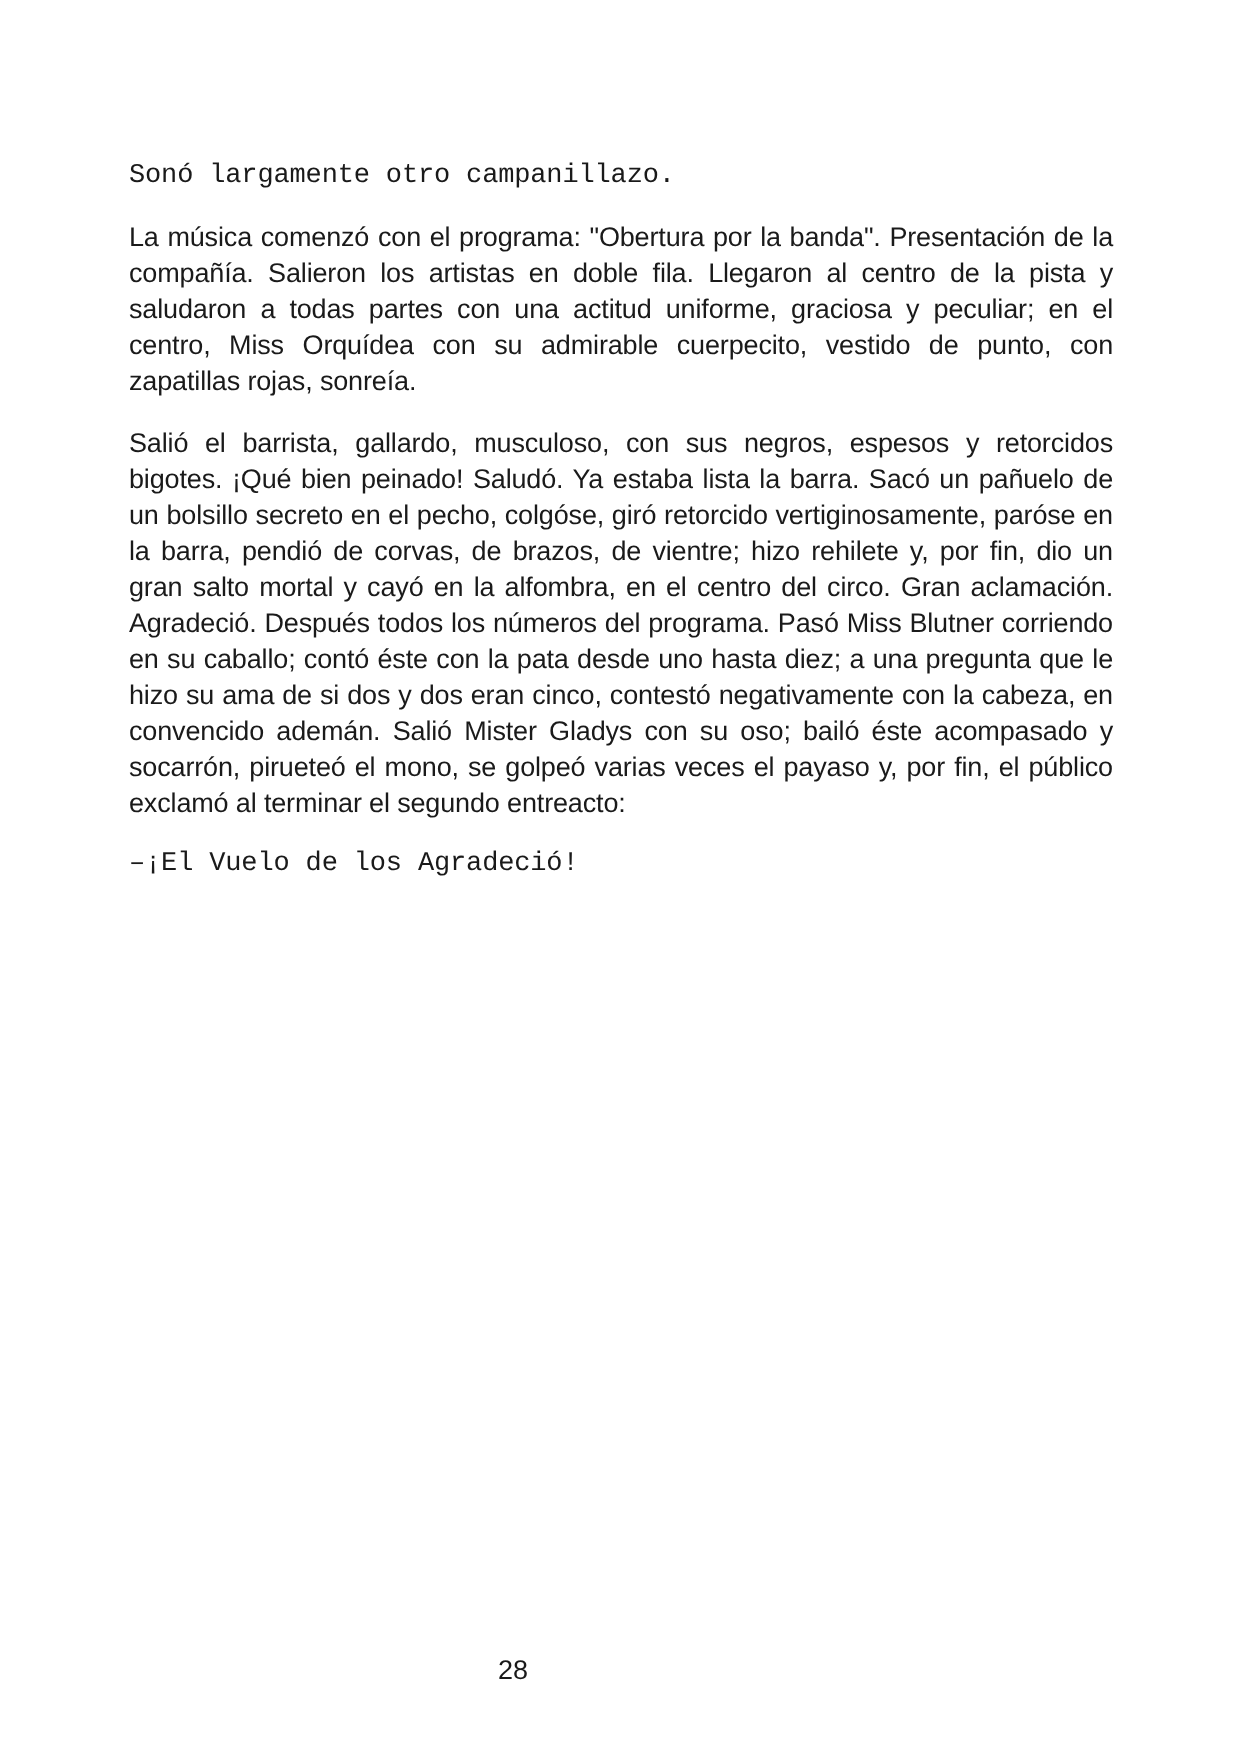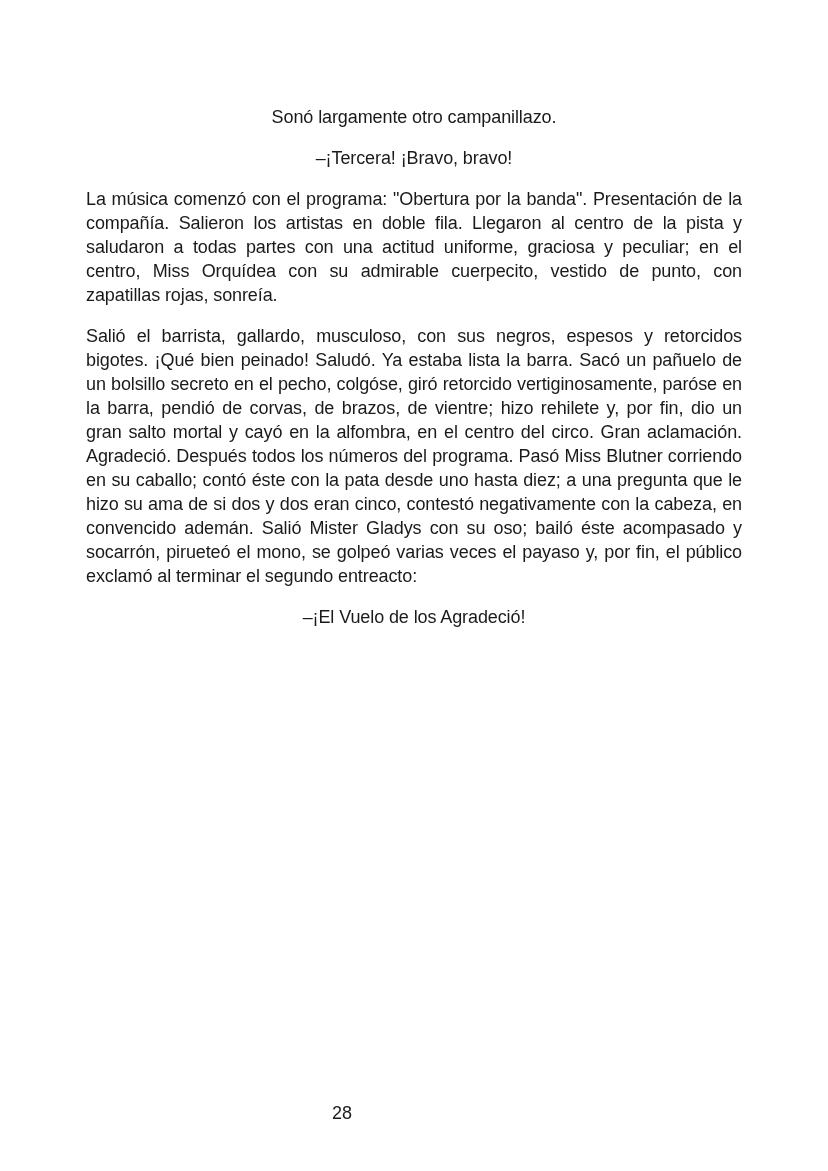--- a/index.html
+++ b/index.html
@@ -22,37 +22,37 @@
       width: 656px;
     }
     .para {
       margin: 0 0 17px 0;
       font-size: 18px;
       line-height: 24px;
       text-align: justify;
       letter-spacing: -0.1px;
     }
     .para.short {
-      text-align: center;
+      text-align: left;
+      font-family: Liberation Mono, monospace;
     }
     .page-number {
       position: absolute;
       left: 0;
       width: 684px;
       top: 1101px;
       text-align: center;
       font-size: 18px;
       line-height: 24px;
       color: #1a1a1a;
     }
   </style>
 </head>
 <body>
 
 <div class="page">
   <p class="para short">Sonó largamente otro campanillazo.</p>
-  <p class="para short">–¡Tercera! ¡Bravo, bravo!</p>
   <p class="para">La música comenzó con el programa: "Obertura por la banda". Presentación de la compañía. Salieron los artistas en doble fila. Llegaron al centro de la pista y saludaron a todas partes con una actitud uniforme, graciosa y peculiar; en el centro, Miss Orquídea con su admirable cuerpecito, vestido de punto, con zapatillas rojas, sonreía.</p>
   <p class="para">Salió el barrista, gallardo, musculoso, con sus negros, espesos y retorcidos bigotes. ¡Qué bien peinado! Saludó. Ya estaba lista la barra. Sacó un pañuelo de un bolsillo secreto en el pecho, colgóse, giró retorcido vertiginosamente, paróse en la barra, pendió de corvas, de brazos, de vientre; hizo rehilete y, por fin, dio un gran salto mortal y cayó en la alfombra, en el centro del circo. Gran aclamación. Agradeció. Después todos los números del programa. Pasó Miss Blutner corriendo en su caballo; contó éste con la pata desde uno hasta diez; a una pregunta que le hizo su ama de si dos y dos eran cinco, contestó negativamente con la cabeza, en convencido ademán. Salió Mister Gladys con su oso; bailó éste acompasado y socarrón, pirueteó el mono, se golpeó varias veces el payaso y, por fin, el público exclamó al terminar el segundo entreacto:</p>
   <p class="para short">–¡El Vuelo de los Agradeció!</p>
 </div>
 
 <div class="page-number">28</div>
 
 </body></html>

